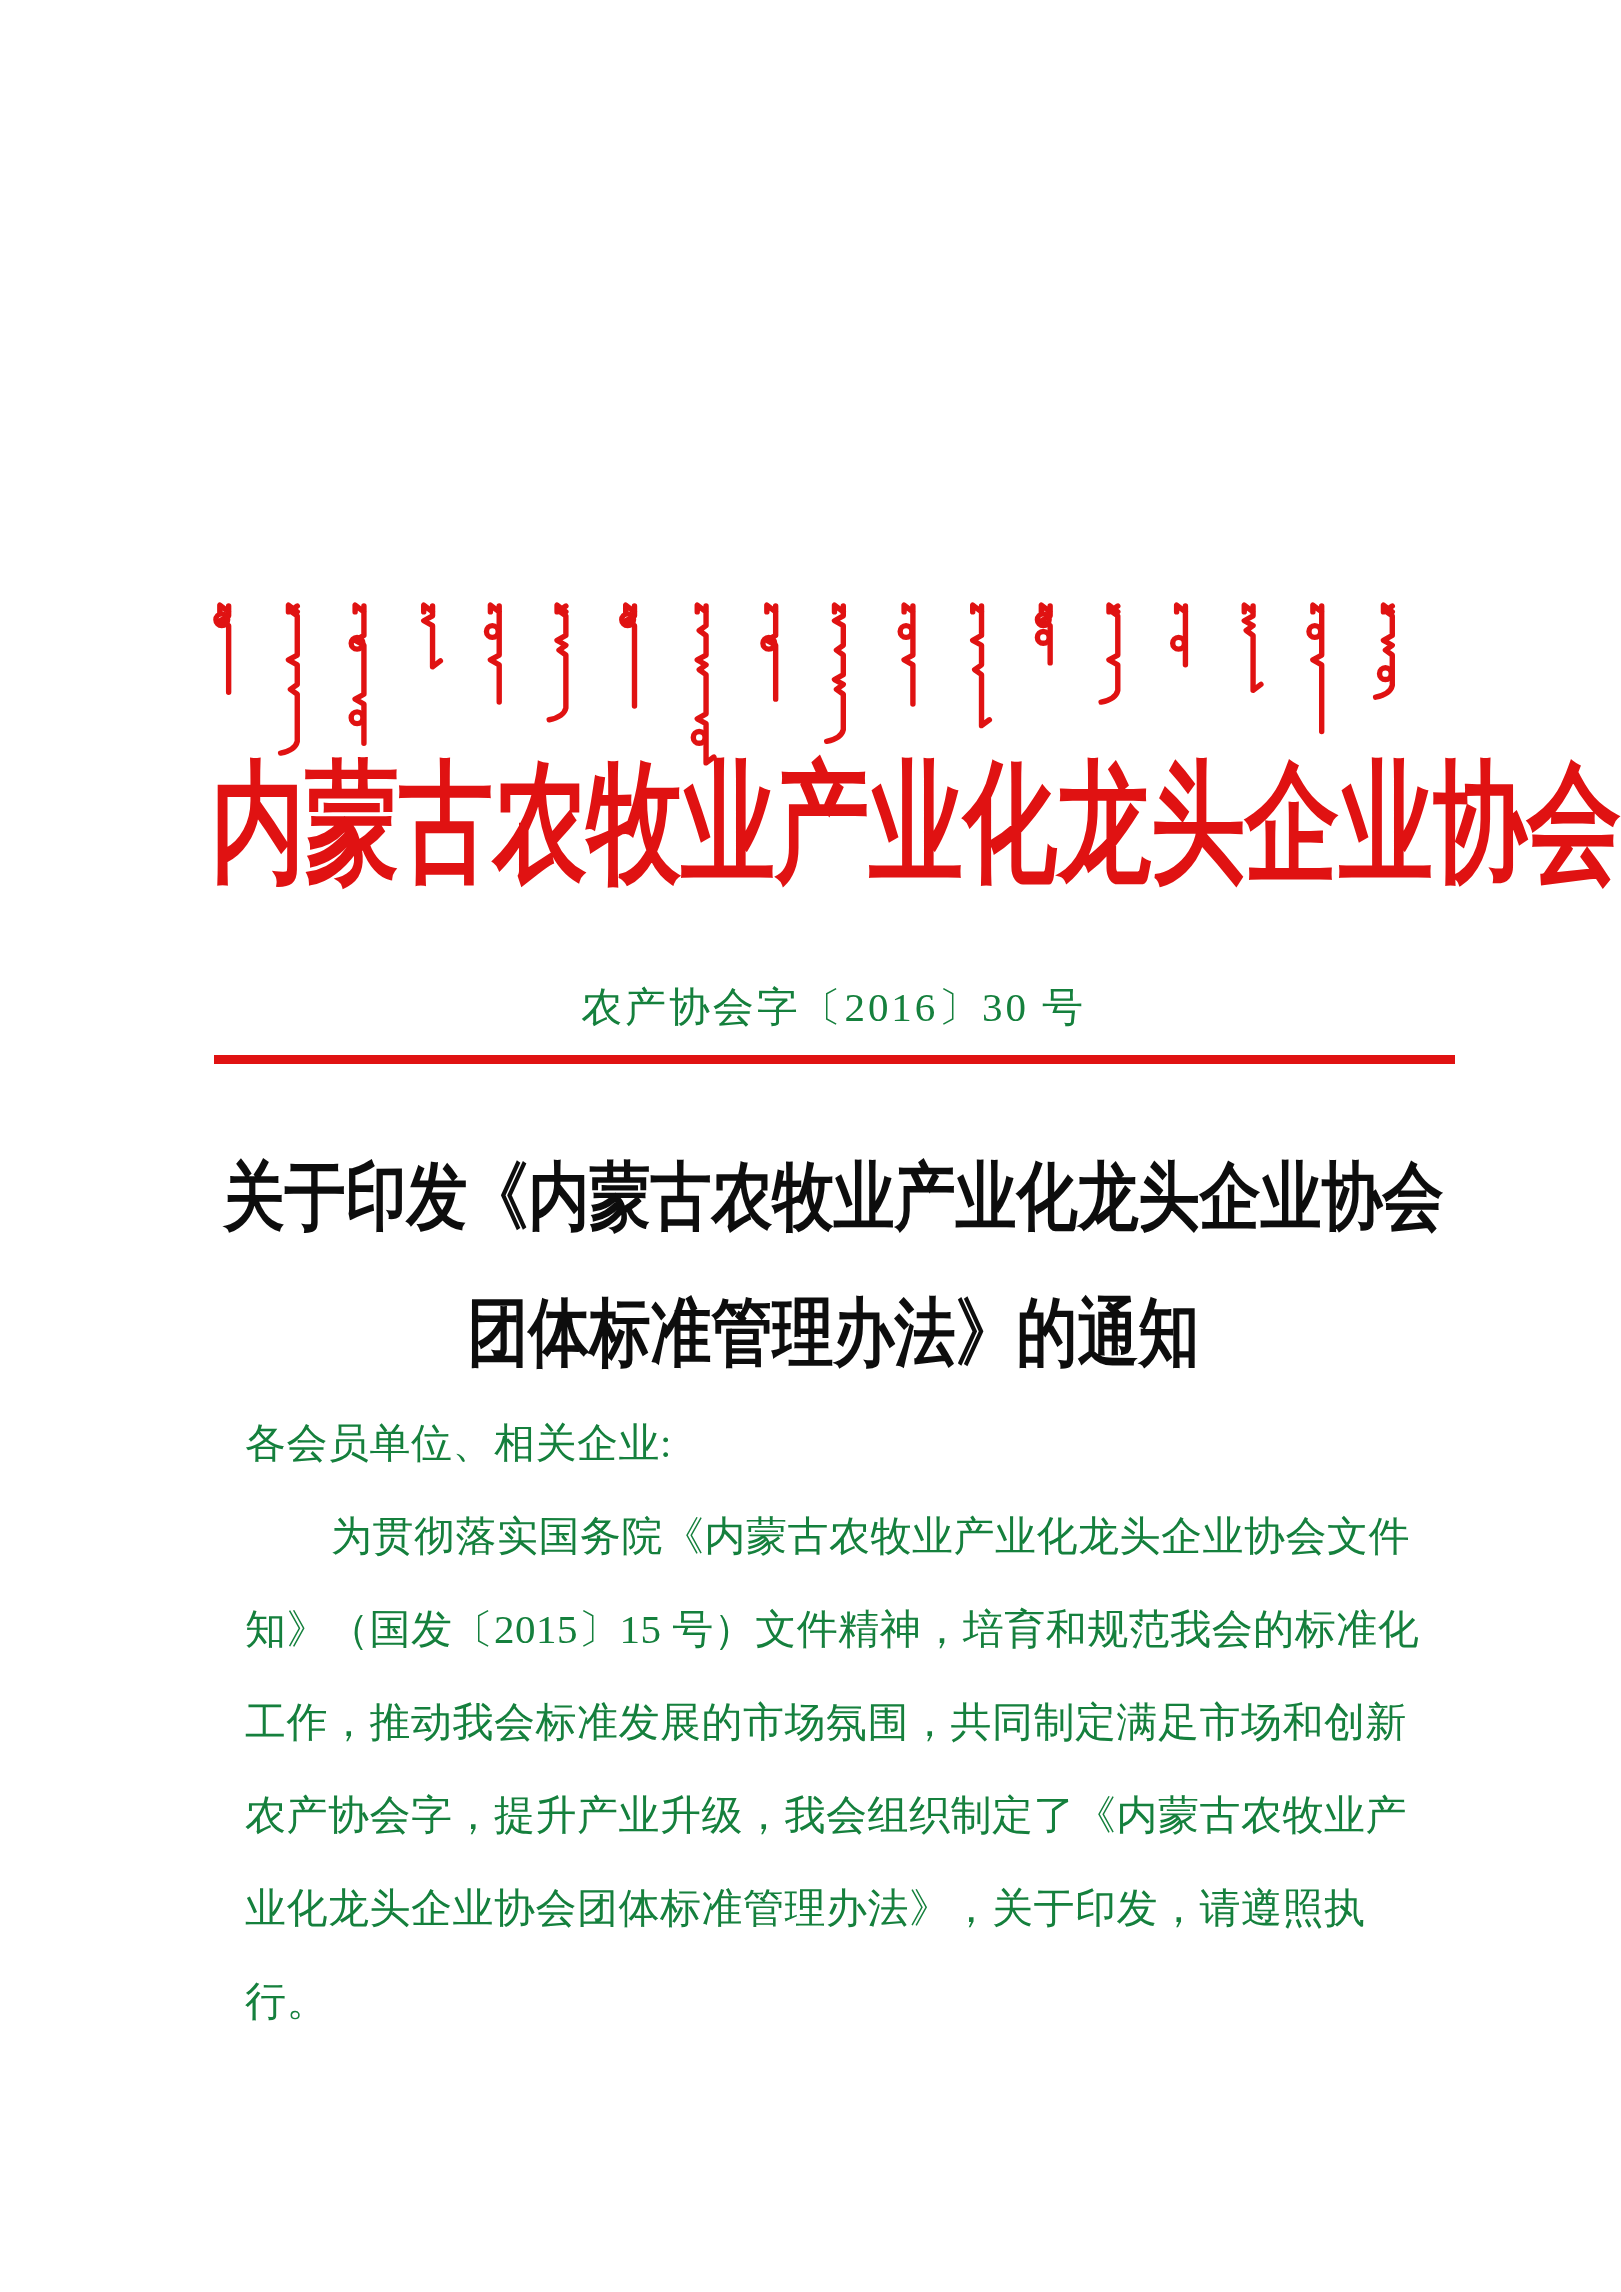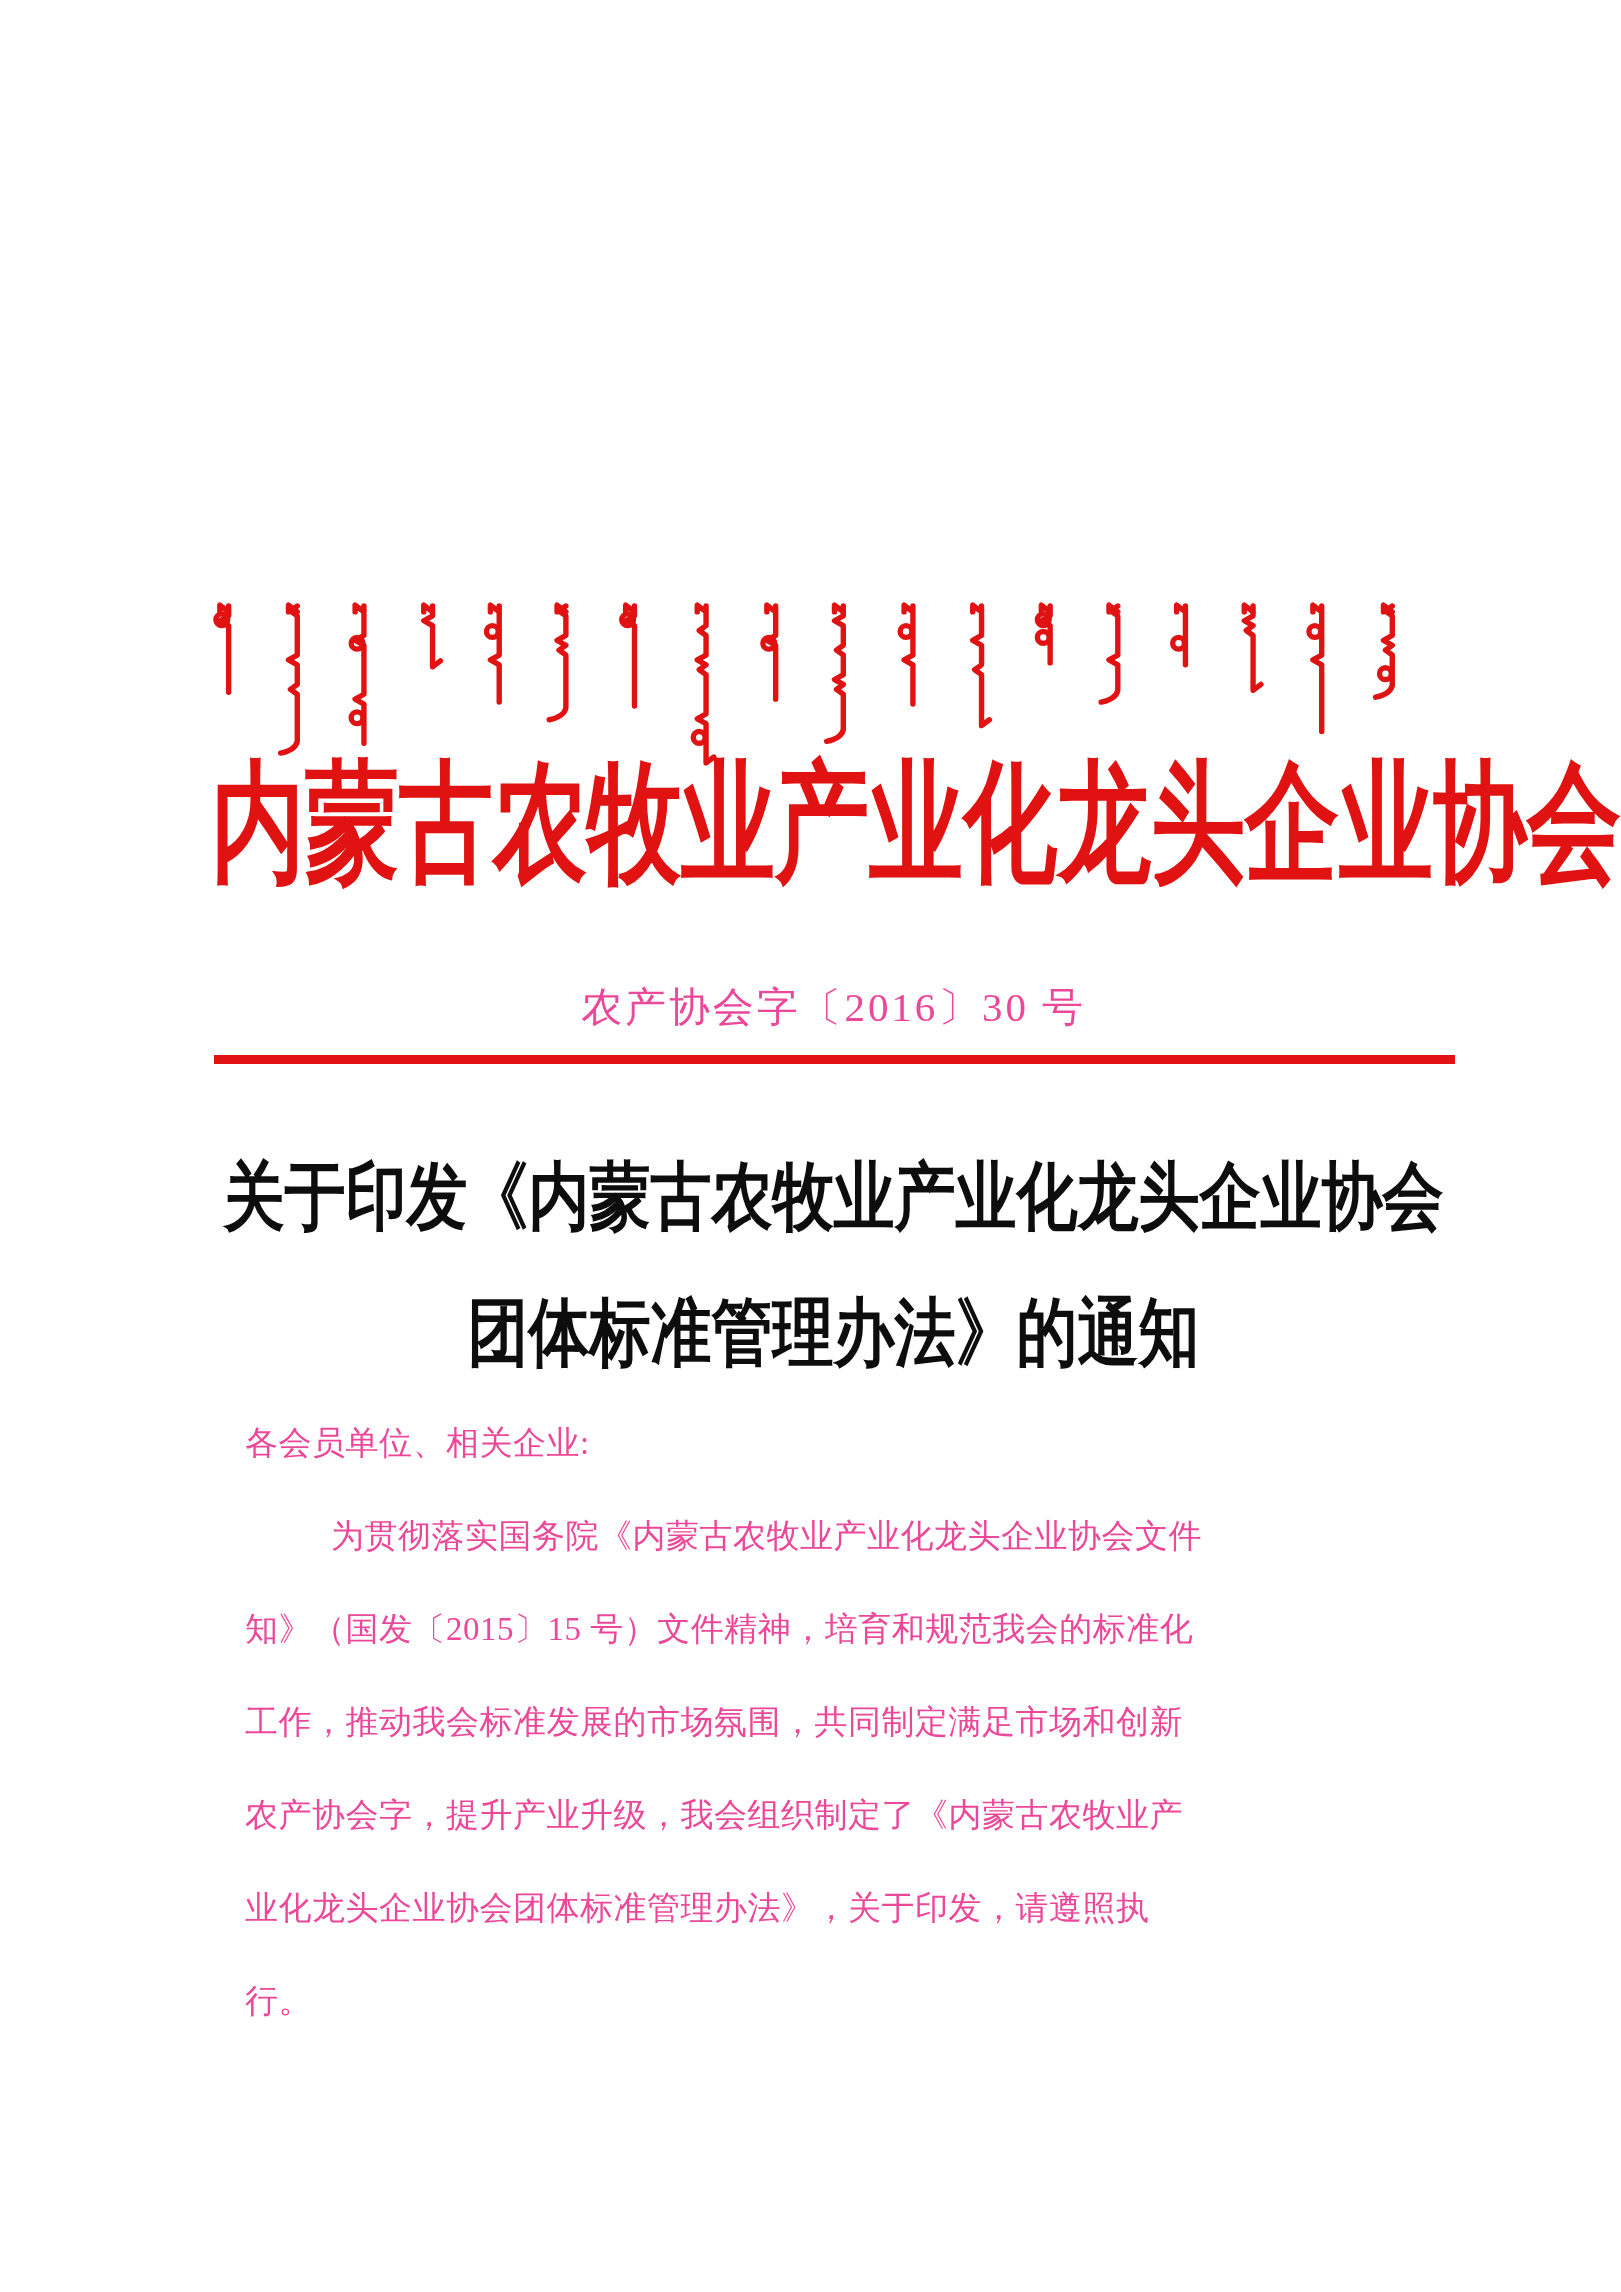--- a/index.html
+++ b/index.html
@@ -38,21 +38,21 @@
     transform-origin: center top;
   }
   .doc-number {
     position: absolute;
     left: 211px;
     top: 980px;
     width: 1245px;
     text-align: center;
     font-size: 41px;
     letter-spacing: 2.9px;
-    color: #ec4899;
+    color: #15803d;
     white-space: nowrap;
   }
   .red-rule {
     position: absolute;
     left: 214px;
     top: 1055px;
     width: 1241px;
     height: 8.8px;
   }
   .notice-line {
@@ -68,23 +68,23 @@
     transform: scaleY(1.22);
     transform-origin: center top;
   }
   .notice-line-1 { top: 1160px; }
   .notice-line-2 { top: 1296px; }
   .body-block {
     position: absolute;
     left: 245px;
     top: 1397px;
     width: 1215px;
-    font-size: 33px;
+    font-size: 41px;
     line-height: 93px;
-    color: #ec4899;
+    color: #15803d;
     letter-spacing: 0.5px;
     font-family: Liberation Serif, serif;
   }
   .body-line { white-space: nowrap; }
   .indent-2 { text-indent: 86px; }
 </style>
 </head>
 <body>
 
 <div class="page">

